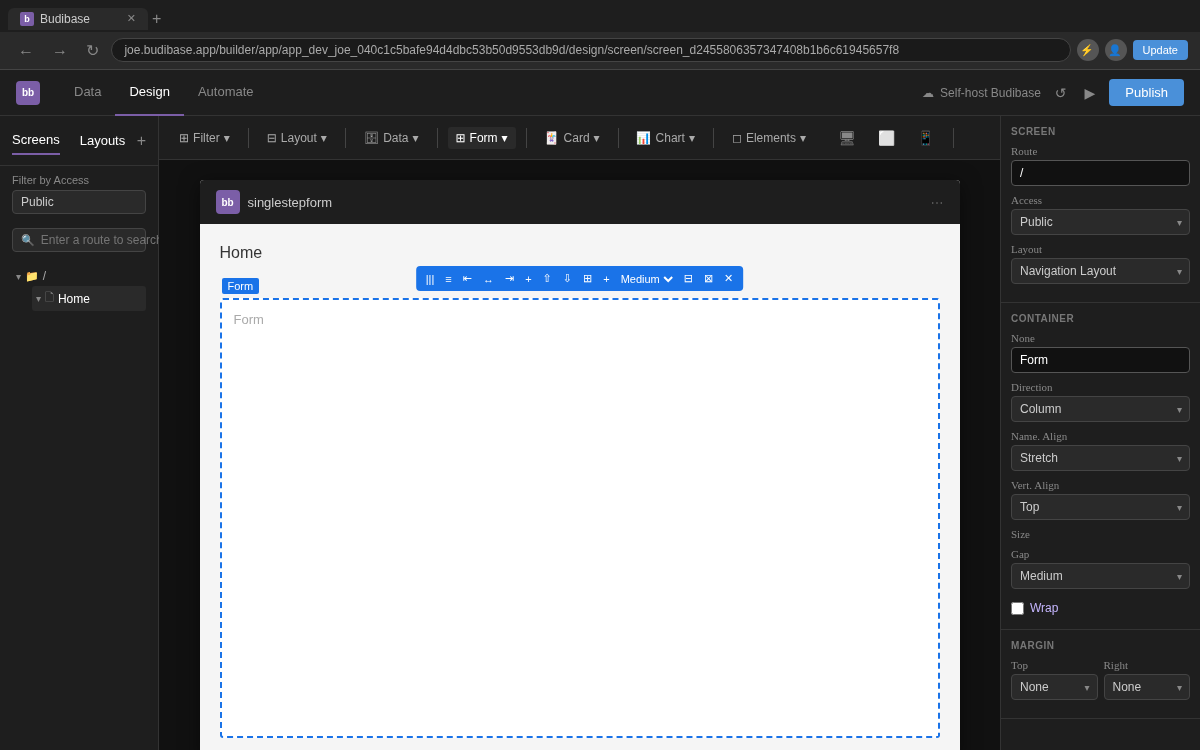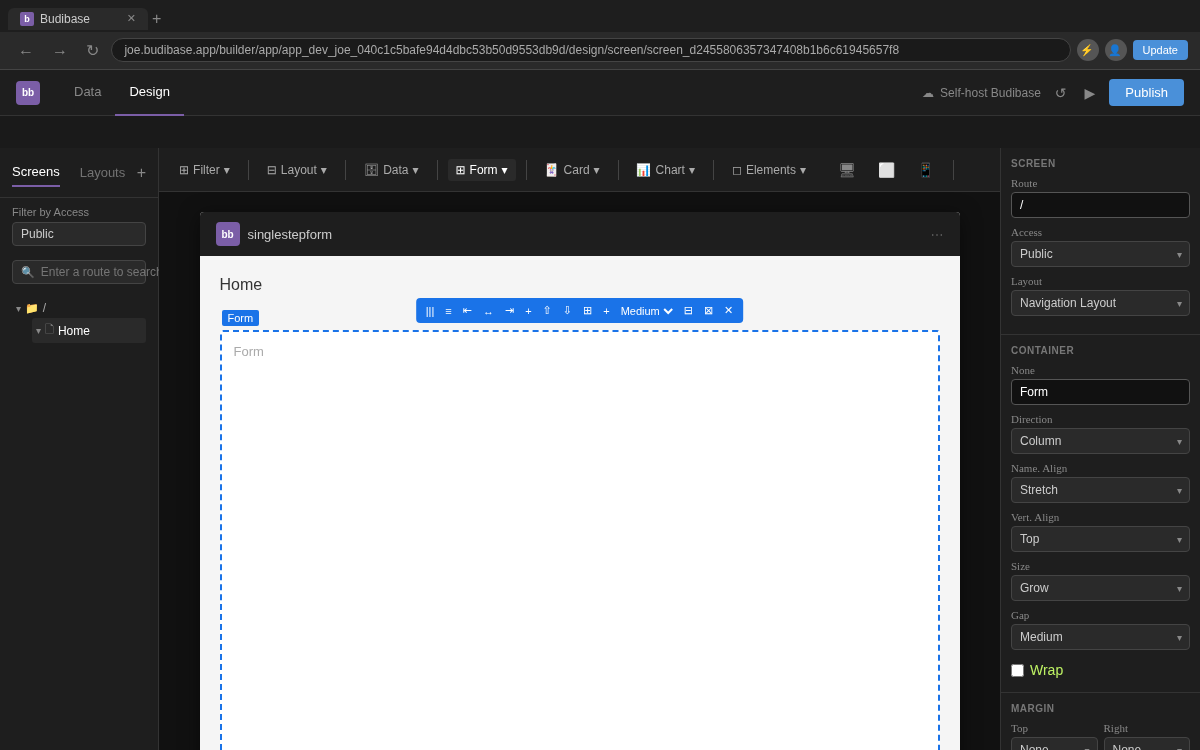--- a/index.html
+++ b/index.html
@@ -13,40 +13,40 @@
     .browser-tab .tab-close { margin-left: auto; cursor: pointer; color: #888; font-size: 11px; }
     .new-tab-btn { margin-left: 4px; color: #888; cursor: pointer; font-size: 16px; }
     .browser-nav { display: flex; align-items: center; gap: 6px; padding: 6px 12px; height: 38px; }
     .nav-btn { background: none; border: none; color: #888; cursor: pointer; font-size: 16px; padding: 2px 6px; }
     .address-bar { flex: 1; background: #1a1a1a; border: 1px solid #444; border-radius: 20px; padding: 4px 12px; color: #aaa; font-size: 12px; }
     .nav-actions { display: flex; gap: 6px; align-items: center; }
     .nav-action-icon { width: 22px; height: 22px; background: #555; border-radius: 50%; display: flex; align-items: center; justify-content: center; font-size: 11px; cursor: pointer; }
     .update-btn { background: #4a90d9; color: white; border: none; border-radius: 4px; padding: 4px 10px; font-size: 11px; cursor: pointer; }
 
     
-    .app { display: flex; flex-direction: column; height: calc(750px - 70px); gap: 32px; }
+    .app { display: flex; flex-direction: column; height: calc(750px - 70px); }
 
     
     .top-nav { background: #1e1e1e; border-bottom: 1px solid #333; display: flex; align-items: center; padding: 0 16px; height: 46px; gap: 0; }
     .brand-logo { display: flex; align-items: center; gap: 6px; margin-right: 20px; }
     .brand-icon { width: 24px; height: 24px; background: #7b5ea7; border-radius: 4px; display: flex; align-items: center; justify-content: center; color: white; font-size: 10px; font-weight: bold; }
     .nav-tab { padding: 0 14px; height: 46px; display: flex; align-items: center; cursor: pointer; color: #888; font-size: 13px; border-bottom: 2px solid transparent; }
     .nav-tab.active { color: white; border-bottom: 2px solid #7b5ea7; }
     .top-nav-right { margin-left: auto; display: flex; align-items: center; gap: 10px; }
     .self-host-btn { display: flex; align-items: center; gap: 6px; color: #888; font-size: 12px; cursor: pointer; }
     .icon-btn { background: none; border: none; color: #888; cursor: pointer; font-size: 14px; padding: 4px; }
     .publish-btn { background: #4a90d9; color: white; border: none; border-radius: 4px; padding: 6px 16px; font-size: 13px; cursor: pointer; font-weight: 500; }
 
     
     .main { display: flex; flex: 1; overflow: hidden; }
 
     
     .left-sidebar { width: 159px; background: #1e1e1e; border-right: 1px solid #333; display: flex; flex-direction: column; }
     .sidebar-header { display: flex; align-items: center; padding: 10px 12px; border-bottom: 1px solid #333; gap: 8px; }
-    .sidebar-tab { color: #737373; font-size: 13px; cursor: pointer; padding: 6px 0; }
+    .sidebar-tab { color: #ffffff; font-size: 13px; cursor: pointer; padding: 6px 0; }
     .sidebar-tab.active { color: white; border-bottom: 2px solid #7b5ea7; }
     .sidebar-add-btn { margin-left: auto; cursor: pointer; color: #888; font-size: 16px; }
     .sidebar-filter { padding: 8px 12px; }
     .sidebar-filter label { font-size: 11px; color: #888; display: block; margin-bottom: 4px; }
     .sidebar-select { width: 100%; background: #2a2a2a; border: 1px solid #444; border-radius: 4px; color: #ccc; padding: 4px 8px; font-size: 12px; appearance: none; cursor: pointer; }
     .sidebar-search { padding: 6px 12px; }
     .sidebar-search-box { display: flex; align-items: center; background: #2a2a2a; border: 1px solid #444; border-radius: 4px; padding: 4px 8px; gap: 6px; }
     .sidebar-search-box input { background: none; border: none; color: #ccc; font-size: 12px; flex: 1; outline: none; }
     .sidebar-search-box .clear { color: #888; cursor: pointer; font-size: 11px; }
     .tree-section { padding: 8px 12px; flex: 1; }
@@ -91,21 +91,21 @@
     .settings-field label { font-size: 11px; color: #888; display: block; margin-bottom: 3px; font-family: Liberation Serif, serif; }
     .settings-input { width: 100%; background: #2a2a2a; border: 1px solid #444; border-radius: 4px; color: #ccc; padding: 5px 8px; font-size: 12px; }
     .settings-input.dark { background: #111; border-color: #555; color: white; }
     .settings-select-wrap { position: relative; }
     .settings-select { width: 100%; background: #2a2a2a; border: 1px solid #444; border-radius: 4px; color: #ccc; padding: 5px 8px; font-size: 12px; appearance: none; cursor: pointer; }
     .settings-select-wrap::after { content: '▾'; position: absolute; right: 8px; top: 50%; transform: translateY(-50%); color: #888; pointer-events: none; font-size: 10px; }
     .settings-row { display: flex; gap: 6px; }
     .settings-row .settings-field { flex: 1; }
     .checkbox-row { display: flex; align-items: center; gap: 6px; padding: 4px 0; }
     .checkbox-row input { cursor: pointer; }
-    .checkbox-row label { font-size: 14px; color: #bef264; cursor: pointer; }
+    .checkbox-row label { font-size: 12px; color: #c4b5fd; cursor: pointer; }
   </style>
 </head>
 <body>
 
 <div class="browser-chrome">
   <div class="browser-tabs">
     <div class="browser-tab">
       <div class="tab-favicon">b</div>
       <span>Budibase</span>
       <span class="tab-close">✕</span>
@@ -126,20 +126,21 @@
 </div>
 
 <div class="app">
 
   <div class="top-nav">
     <div class="brand-logo">
       <div class="brand-icon">bb</div>
     </div>
     <div class="nav-tab">Data</div>
     <div class="nav-tab active">Design</div>
+    <div class="nav-tab">Automate</div>
     <div class="top-nav-right">
       <div class="self-host-btn">
         <span>☁</span>
         <span>Self-host Budibase</span>
       </div>
       <button class="icon-btn">↺</button>
       <button class="icon-btn">▶</button>
       <button class="publish-btn">Publish</button>
     </div>
   </div>
@@ -342,25 +343,20 @@
         <div class="settings-field">
           <label>Vert. Align</label>
           <div class="settings-select-wrap">
             <select class="settings-select">
               <option>Top</option>
             </select>
           </div>
         </div>
         <div class="settings-field">
           <label>Size</label>
-          <div class="settings-select-wrap">
-            <select class="settings-select">
-              <option>Grow</option>
-            </select>
-          </div>
         </div>
         <div class="settings-field">
           <label>Gap</label>
           <div class="settings-select-wrap">
             <select class="settings-select">
               <option>Medium</option>
             </select>
           </div>
         </div>
         <div class="checkbox-row">

